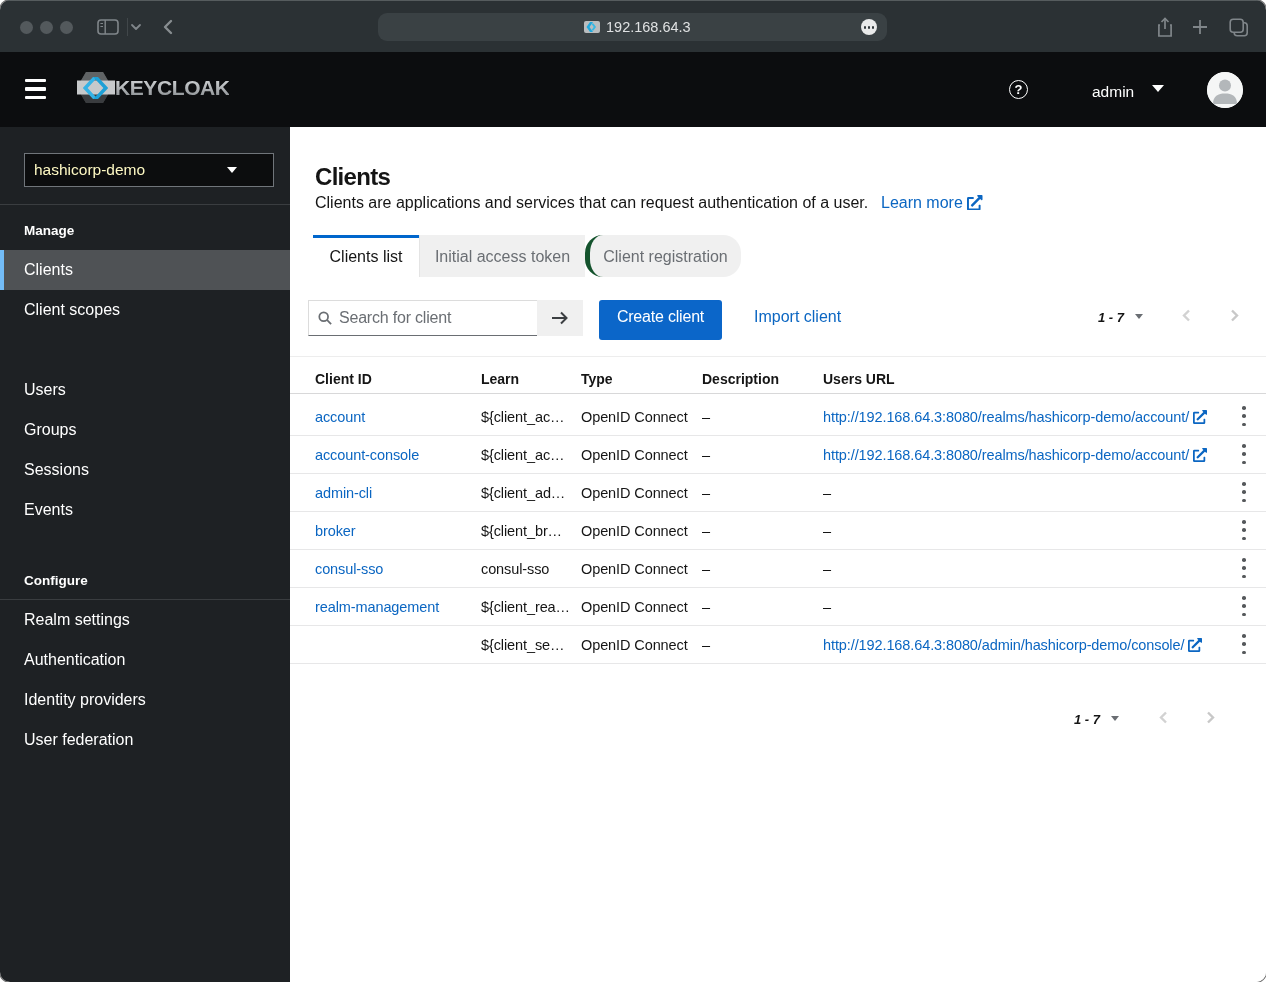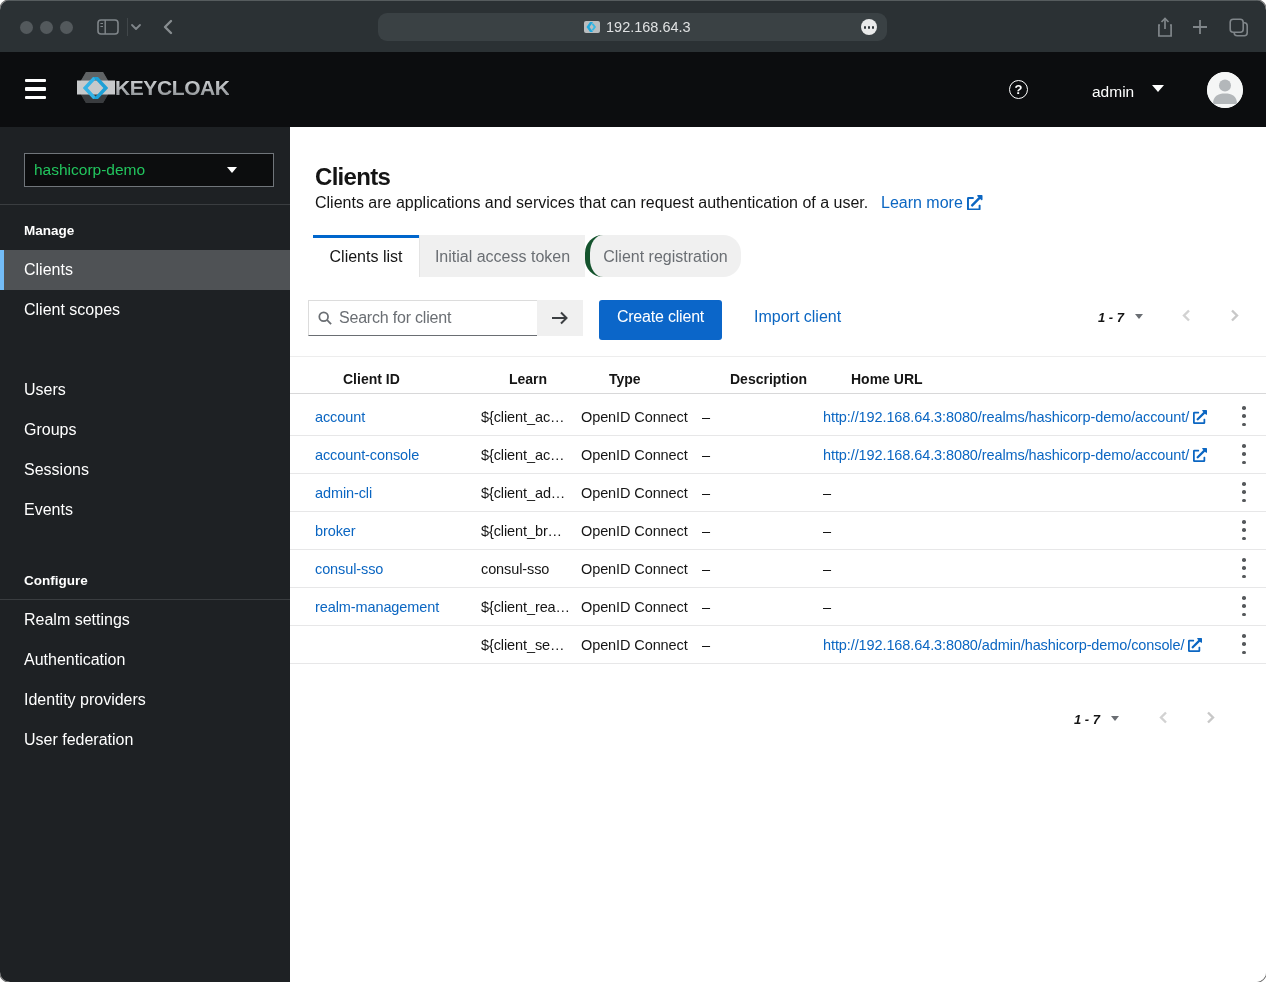--- a/index.html
+++ b/index.html
@@ -16,42 +16,42 @@
 .ell .d{position:absolute;top:7px;width:2.6px;height:2.6px;border-radius:50%;background:#30373a;}
 
 .kchead{position:absolute;left:0;top:52px;width:1266px;height:75px;background:#0c0d0f;}
 .burger span{position:absolute;left:25px;width:21px;height:3.5px;border-radius:1px;background:#fff;}
 .help{position:absolute;left:1009px;top:28px;width:17px;height:17px;border:1.8px solid #fff;border-radius:50%;color:#fff;font-size:13px;font-weight:700;text-align:center;line-height:17px;}
 .adm{position:absolute;left:1092px;top:29px;line-height:21px;color:#fff;font-size:15.5px;}
 .caret{width:0;height:0;border-left:5.5px solid transparent;border-right:5.5px solid transparent;border-top:6px solid #fff;}
 .avatar{position:absolute;left:1207px;top:20px;width:36px;height:36px;border-radius:50%;background:#f5f6f6;overflow:hidden;}
 
 .sidebar{position:absolute;left:0;top:127px;width:290px;height:855px;background:#1e2124;}
-.realm{position:absolute;left:24px;top:26px;width:239px;height:32px;background:#0c0d0e;border:1px solid #70757a;color:#22c55e;font-size:15.5px;line-height:32px;padding-left:9px;box-sizing:content-box;}
+.realm{position:absolute;left:24px;top:26px;width:239px;height:32px;background:#0c0d0e;border:1px solid #70757a;color:#fef9c3;font-size:15.5px;line-height:32px;padding-left:9px;box-sizing:content-box;}
 .sdiv{position:absolute;left:0;width:290px;height:1px;background:#3a3d40;}
 .grp{position:absolute;left:24px;color:#fff;font-size:13.5px;font-weight:700;}
 .nitem{position:absolute;left:0;width:290px;height:40px;line-height:40px;color:#fff;font-size:16px;padding-left:24px;box-sizing:border-box;}
 .nitem.sel{background:#4f5255;border-left:4px solid #73bcf7;padding-left:20px;}
 
 .main{position:absolute;left:290px;top:127px;width:976px;height:855px;background:#fff;color:#151515;}
 h1.title{position:absolute;left:25px;top:37.5px;margin:0;font-size:24px;font-weight:700;letter-spacing:-0.7px;color:#151515;line-height:1;}
 .desc{position:absolute;left:25px;top:67px;font-size:16px;color:#151515;}
 .tabs{position:absolute;left:0;top:108px;height:42px;}
 .tab{position:absolute;top:0;height:42px;line-height:44px;text-align:center;font-size:16px;box-sizing:border-box;}
 .tab.on{background:#fff;border-top:3px solid #06c;color:#151515;line-height:38px;}
 .tab.off{background:#f0f0f0;color:#6a6e73;}
 .srch{position:absolute;left:18px;top:173px;width:228px;height:34px;border:1px solid #dcdcdc;border-bottom:1px solid #6a6e73;background:#fff;}
 .srch .ph{position:absolute;left:30px;top:0;line-height:34px;font-size:16px;color:#6a6e73;letter-spacing:-0.2px;}
 .sbtn{position:absolute;left:247px;top:173px;width:46px;height:36px;background:#f0f0f0;}
 .cbtn{position:absolute;left:309px;top:173px;width:123px;height:40px;background:#0b66c9;border-radius:3px;color:#fff;font-size:16px;text-align:center;line-height:34px;letter-spacing:-0.2px;}
 .ibtn{position:absolute;left:464px;top:173px;font-size:16px;color:#0b66c2;line-height:34px;}
 .pgn{position:absolute;font-size:13px;font-weight:700;color:#151515;font-style:italic;}
 .pcaret{width:0;height:0;border-left:4.5px solid transparent;border-right:4.5px solid transparent;border-top:5px solid #6a6e73;}
 .tline{position:absolute;left:0;width:976px;height:1px;background:#ededed;}
-.thead{position:absolute;font-size:14px;font-weight:700;color:#151515;margin-left:28px;}
+.thead{position:absolute;font-size:14px;font-weight:700;color:#151515;}
 .row{position:absolute;left:0;width:976px;height:38px;border-bottom:1px solid #e7e7e8;box-sizing:border-box;}
 .cell{position:absolute;top:0;line-height:38px;font-size:14.5px;white-space:nowrap;letter-spacing:-0.1px;}
 .cell a{color:#0b66c2;text-decoration:none;}
 .kebab{position:absolute;left:952px;top:8px;width:4px;}
 .kebab i{display:block;width:3.6px;height:3.6px;border-radius:50%;background:#55585b;margin:0 0 4.8px 0;}
 </style>
 </head>
 <body>
 <div class="win">
 
@@ -186,21 +186,21 @@
       </svg>
     <svg class="abs" style="left:940px;top:182px" width="9" height="13" viewBox="0 0 9 13">
         <path d="M2 1.5 L7 6.5 L2 11.5" fill="none" stroke="#c8c8c8" stroke-width="2.4"></path>
       </svg>
     <div class="tline" style="top:229px"></div>
 
     <div class="thead" style="left:25px;top:244px;">Client ID</div>
     <div class="thead" style="left:191px;top:244px;">Learn</div>
     <div class="thead" style="left:291px;top:244px;">Type</div>
     <div class="thead" style="left:412px;top:244px;">Description</div>
-    <div class="thead" style="left:533px;top:244px;">Home URL</div>
+    <div class="thead" style="left:533px;top:244px;">Users URL</div>
     <div class="abs" style="left:0;top:266px;width:976px;height:1px;background:#d8d8d9"></div>
 
     <div class="row" style="top:271px">
       <div class="cell" style="left:25px"><a href="#">account</a></div>
       <div class="cell" style="left:191px">${client_ac…</div>
       <div class="cell" style="left:291px">OpenID Connect</div>
       <div class="cell" style="left:412px">–</div>
       <div class="cell" style="left:533px"><a href="#">http://192.168.64.3:8080/realms/hashicorp-demo/account/</a>
         <svg width="14" height="14" viewBox="0 0 512 512" style="vertical-align:-2px">
             <path fill="#0b66c2" d="M432 320h-32a16 16 0 0 0-16 16v112H64V128h144a16 16 0 0 0 16-16V80a16 16 0 0 0-16-16H48a48 48 0 0 0-48 48v352a48 48 0 0 0 48 48h352a48 48 0 0 0 48-48V336a16 16 0 0 0-16-16zM488 0H360c-21.37 0-32.05 25.91-17 41l35.73 35.73L135 320.37a24 24 0 0 0 0 34L157.67 377a24 24 0 0 0 34 0l243.61-243.68L471 169c15 15 41 4.5 41-17V24a24 24 0 0 0-24-24z"></path>

